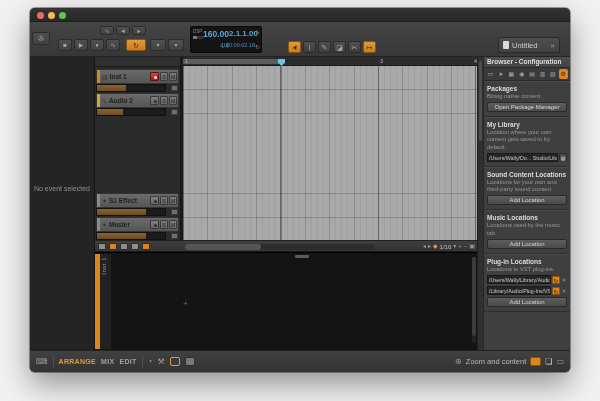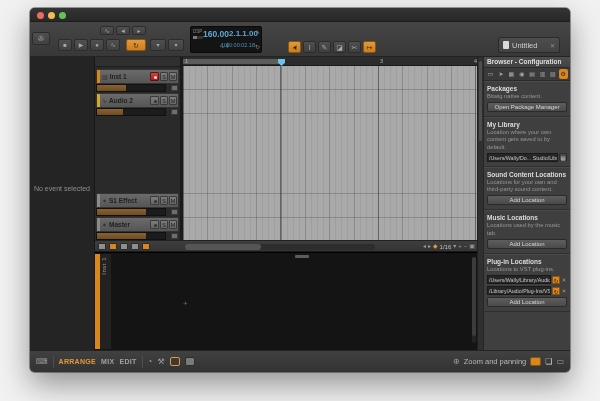--- a/index.html
+++ b/index.html
@@ -425,19 +425,19 @@
     <span class="sbview">MIX</span>
     <span class="sbview">EDIT</span>
     <span class="sbsep"></span>
     <span class="sbicon">◔</span>
     <span class="sbicon">⚒</span>
     <span class="sqbox obox"></span>
     <span class="sqbox gbox"></span>
 
     <span class="sbright">
       <span class="sbicon">⊕</span>
-      <span class="sbtext">Zoom and panning</span>
+      <span class="sbtext">Zoom and content</span>
       <span class="ochip"></span>
       <span class="pageic">❏</span>
       <span class="sbicon">▭</span>
     </span>
   </div>
 </div>
 
 </body></html>

